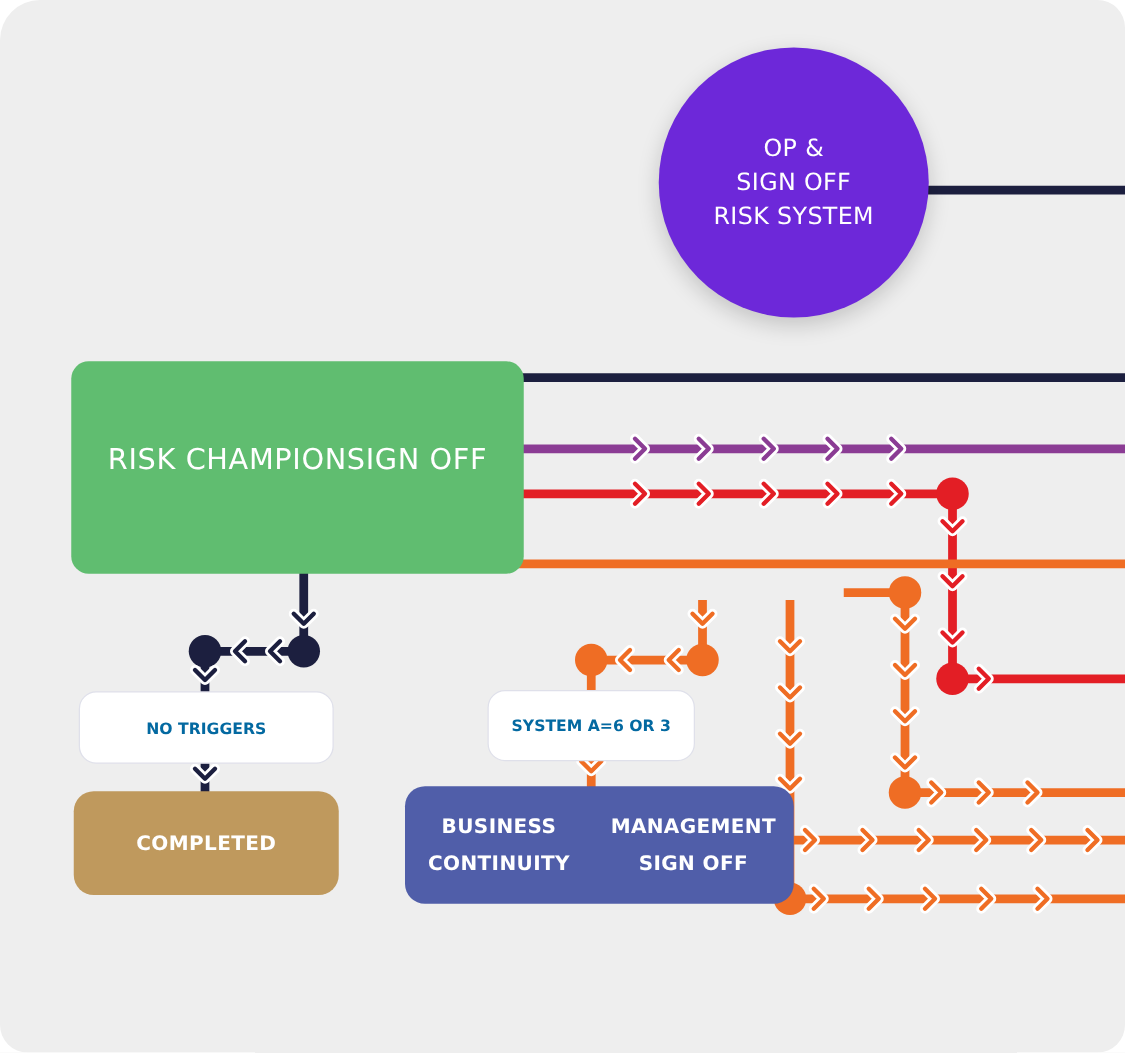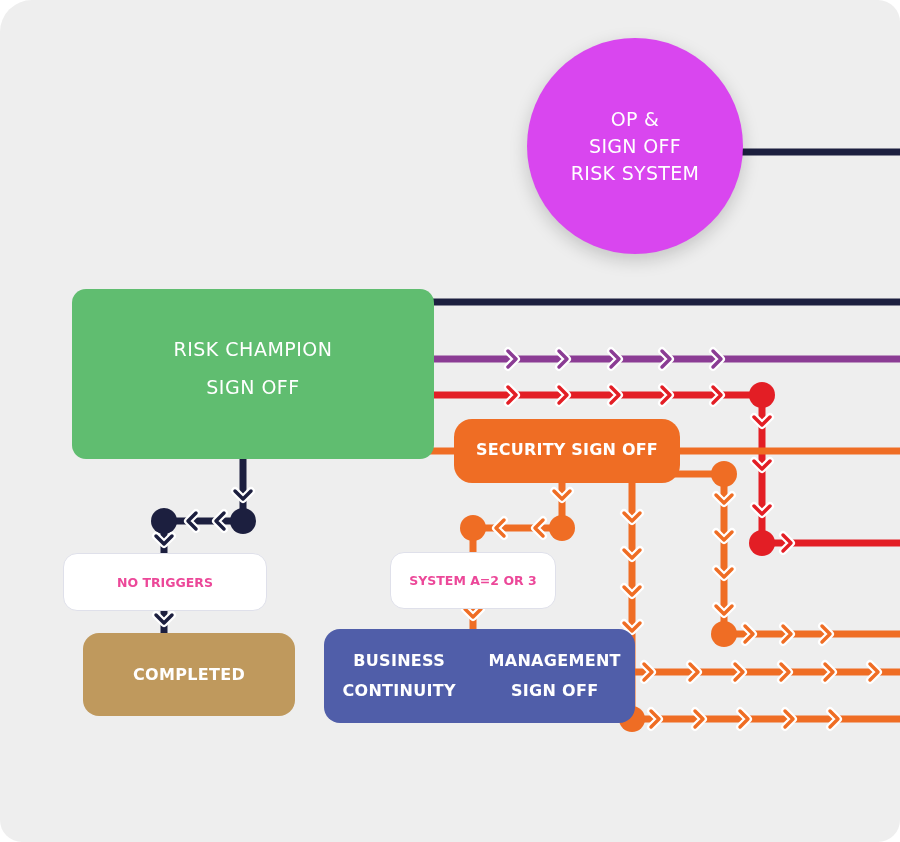--- a/index.html
+++ b/index.html
@@ -1,27 +1,27 @@
 <!DOCTYPE html>
 <html><head>
 <meta charset="utf-8">
 <style>
   html, body { margin: 0; padding: 0; background: #ffffff; }
   body { width: 900px; height: 842px; position: relative; overflow: hidden; font-family: "DejaVu Sans", sans-serif; }
   #canvas { position: absolute; left: 0; top: 0; width: 900px; height: 842px; background: #eeeeee; border-radius: 32px 22px 22px 22px; overflow: hidden; }
   #lines { position: absolute; left: 0; top: 0; width: 900px; height: 842px; }
   .node { position: absolute; display: flex; align-items: center; justify-content: center; text-align: center; color: #ffffff; box-sizing: border-box; }
   .node span { display: block; }
-  #op-circle { left: 527px; top: 38px; width: 216px; height: 216px; border-radius: 50%; background: #d946ef; box-shadow: 0 6px 18px rgba(0,0,0,0.18); font-size: 19px; line-height: 27px; letter-spacing: 0.3px; flex-direction: column; }
-  #risk-champion { left: 72px; top: 289px; width: 362px; height: 170px; border-radius: 14px; background: #60bd70; font-size: 19px; line-height: 38px; flex-direction: column; letter-spacing: 0.5px; padding-bottom: 12px; }
+  #op-circle { left: 527px; top: 38px; width: 216px; height: 216px; border-radius: 50%; background: #6d28d9; box-shadow: 0 6px 18px rgba(0,0,0,0.18); font-size: 19px; line-height: 27px; letter-spacing: 0.3px; flex-direction: column; }
+  #risk-champion { left: 57px; top: 289px; width: 362px; height: 170px; border-radius: 14px; background: #60bd70; font-size: 23px; line-height: 38px; flex-direction: row; letter-spacing: 0.5px; padding-bottom: 12px; }
   #security { left: 454px; top: 419px; width: 226px; height: 64px; border-radius: 18px; background: #ef6d24; font-size: 16px; font-weight: bold; letter-spacing: 0.2px; padding-bottom: 4px; }
-  .cond { position: absolute; background: #ffffff; border: 1px solid #dfe0ea; border-radius: 14px; color: #ec4899; font-weight: bold; font-size: 12.5px; display: flex; align-items: center; justify-content: center; box-sizing: border-box; }
+  .cond { position: absolute; background: #ffffff; border: 1px solid #dfe0ea; border-radius: 14px; color: #0369a1; font-weight: bold; font-size: 12.5px; display: flex; align-items: center; justify-content: center; box-sizing: border-box; }
   #no-triggers { left: 63px; top: 553px; width: 204px; height: 58px; }
   #system-a { left: 390px; top: 552px; width: 166px; height: 57px; }
-  #completed { left: 59px; top: 633px; width: 212px; height: 83px; border-radius: 16px; background: #bf995d; font-size: 16px; font-weight: bold; line-height: 29px; flex-direction: column; letter-spacing: 0.3px; margin-left: 24px; }
+  #completed { left: 59px; top: 633px; width: 212px; height: 83px; border-radius: 16px; background: #bf995d; font-size: 16px; font-weight: bold; line-height: 29px; flex-direction: column; letter-spacing: 0.3px; }
   #bcm { left: 324px; top: 629px; width: 311px; height: 94px; border-radius: 16px; background: #505ea9; font-size: 16px; font-weight: bold; line-height: 30px; flex-direction: row; letter-spacing: 0.3px; }
 </style>
 </head>
 <body>
 
 <div id="canvas">
   <svg id="lines" viewBox="0 0 900 842" xmlns="http://www.w3.org/2000/svg">
       <polyline points="735,152 900,152" fill="none" stroke="#1c1f3f" stroke-width="7" stroke-linejoin="round"></polyline>
       <polyline points="415,302 900,302" fill="none" stroke="#1c1f3f" stroke-width="7" stroke-linejoin="round"></polyline>
       <polyline points="415,359 900,359" fill="none" stroke="#8b3c94" stroke-width="7" stroke-linejoin="round"></polyline>
@@ -141,30 +141,27 @@
     <span>OP &amp;</span>
     <span>SIGN OFF</span>
     <span>RISK SYSTEM</span>
   </div>
 
   <div class="node" id="risk-champion">
     <span>RISK CHAMPION</span>
     <span>SIGN OFF</span>
   </div>
 
-  <div class="node" id="security">
-    <span>SECURITY SIGN OFF</span>
-  </div>
 
   <div class="cond" id="no-triggers">
     <span>NO TRIGGERS</span>
   </div>
 
   <div class="cond" id="system-a">
-    <span>SYSTEM A=2 OR 3</span>
+    <span>SYSTEM A=6 OR 3</span>
   </div>
 
   <div class="node" id="completed">
     <span>COMPLETED</span>
   </div>
 
   <div class="node" id="bcm">
     <span>BUSINESS CONTINUITY</span>
     <span>MANAGEMENT SIGN OFF</span>
   </div>

